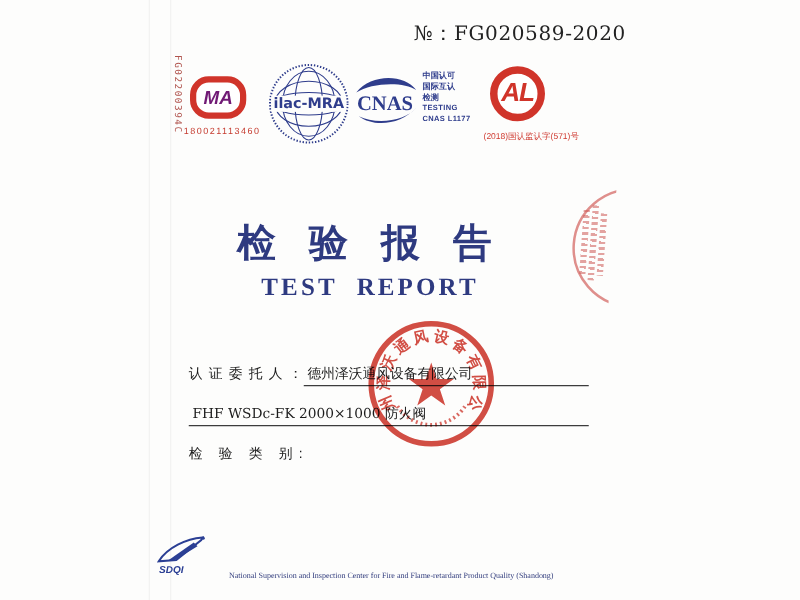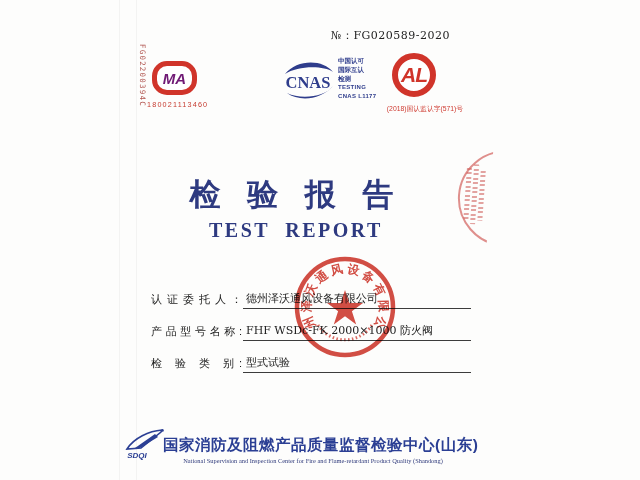--- a/index.html
+++ b/index.html
@@ -1,20 +1,20 @@
 <!DOCTYPE html>
 <html><head>
 <meta charset="utf-8">
 <style>
   html,body{margin:0;padding:0;}
   body{width:640px;height:480px;background:#f6f6f4;font-family:"Liberation Sans",sans-serif;overflow:hidden;}
   .page{position:absolute;left:0;top:0;width:640px;height:480px;background:#fdfdfc;}
   .scanline{position:absolute;top:0;bottom:0;width:1px;background:rgba(60,60,60,.05);}
   
-  .report-no{position:absolute;left:331px;top:28px;font-family:"DejaVu Serif",serif;font-size:11px;color:#222;letter-spacing:.5px;}
+  .report-no{position:absolute;left:331px;top:17px;font-family:"DejaVu Serif",serif;font-size:16px;color:#222;letter-spacing:.5px;}
   .side-code{position:absolute;left:147px;top:44px;transform:rotate(90deg);transform-origin:left top;font-size:7.5px;color:#b0544e;letter-spacing:1.2px;font-family:"DejaVu Sans Mono",monospace;white-space:nowrap;}
   
   .cma{position:absolute;left:152px;top:61px;width:45px;height:34px;border:5px solid #d0342a;border-radius:15px;display:flex;align-items:center;justify-content:center;box-sizing:border-box;background:#fff;}
   .cma span{font-weight:900;font-size:15px;color:#701a75;letter-spacing:0;font-style:italic;}
   .cma-num{position:absolute;left:147px;top:100px;width:58px;font-size:7.2px;color:#c53a2e;letter-spacing:1.2px;text-align:left;}
   .ilac{position:absolute;left:214px;top:50px;}
   .cnas{position:absolute;left:281px;top:57px;}
   .cnas-text{position:absolute;left:338px;top:56px;color:#2f3d8c;line-height:9px;font-size:6.5px;font-weight:bold;}
   .cnas-text .en{font-weight:bold;font-size:6px;letter-spacing:.3px;}
   .cal{position:absolute;left:392px;top:53px;width:44px;height:44px;border:6px solid #d0342a;border-radius:50%;box-sizing:border-box;display:flex;align-items:center;justify-content:center;background:#fff;}
@@ -22,21 +22,21 @@
   .cal-caption{position:absolute;left:370px;top:104px;width:110px;font-size:6.8px;color:#cf3a30;text-align:center;}
   
   .edge-stamp{position:absolute;left:452px;top:150px;width:38px;height:92px;overflow:hidden;transform:rotate(4deg);}
   .edge-stamp .arc{position:absolute;left:6px;top:-2px;width:96px;height:96px;border:2.5px solid rgba(208,84,80,.65);border-radius:50%;box-sizing:border-box;}
   .edge-stamp .tx{position:absolute;width:5px;background:repeating-linear-gradient(rgba(205,88,84,.55) 0 2px, transparent 2px 4.5px);}
   
   .title-zh{position:absolute;left:106px;top:174px;width:380px;text-align:center;font-size:31px;font-weight:bold;color:#2e3a80;letter-spacing:9px;font-family:"Liberation Sans",sans-serif;}
   .title-en{position:absolute;left:106px;top:219px;width:380px;text-align:center;font-size:20px;font-weight:bold;color:#2e3a80;letter-spacing:2.5px;word-spacing:8px;font-family:"Liberation Serif",serif;}
   
   .fields{position:absolute;left:151px;top:291px;width:320px;}
-  .frow{display:flex;align-items:center;height:18px;margin-bottom:14px;font-size:11px;color:#1c1c1c;}
+  .frow{display:flex;align-items:flex-start;height:18px;margin-bottom:14px;font-size:11px;color:#1c1c1c;}
   .flabel{width:92px;flex:none;letter-spacing:1px;text-align-last:justify;padding-bottom:2px;}
   .fvalue{flex:1;border-bottom:1px solid #3c3c3c;padding:0 0 2px 3px;font-family:"DejaVu Serif",serif;font-size:11px;white-space:nowrap;}
   
   .seal{position:absolute;left:292px;top:254px;width:106px;height:106px;mix-blend-mode:multiply;opacity:.9;}
   
   .footer-logo{position:absolute;left:125px;top:428px;}
   .footer-zh{position:absolute;left:163px;top:435px;width:320px;font-size:15.5px;font-weight:bold;color:#2b3f94;letter-spacing:.5px;white-space:nowrap;}
   .footer-en{position:absolute;left:163px;top:457px;width:300px;font-size:6.4px;color:#323d7d;font-family:"Liberation Serif",serif;text-align:center;white-space:nowrap;}
 </style>
 </head>
@@ -51,20 +51,31 @@
     <span>№：</span><span>FG020589-2020</span>
   </div>
 
   <div class="side-code">FG02200394C</div>
 
   <div class="cma">
     <span>MA</span>
   </div>
   <div class="cma-num">180021113460</div>
 
+  <div class="ilac">
+    <svg width="66" height="66" viewBox="0 0 66 66">
+      <circle cx="33" cy="33" r="31" fill="none" stroke="#2f3d8c" stroke-width="1.6" stroke-dasharray="1.1,1.4"></circle>
+      <ellipse cx="33" cy="33" rx="29" ry="9" fill="none" stroke="#2f3d8c" stroke-width="0.9"></ellipse>
+      <ellipse cx="33" cy="33" rx="27" ry="18" fill="none" stroke="#2f3d8c" stroke-width="0.9"></ellipse>
+      <ellipse cx="33" cy="33" rx="21" ry="26" fill="none" stroke="#2f3d8c" stroke-width="0.9"></ellipse>
+      <ellipse cx="33" cy="33" rx="11" ry="29" fill="none" stroke="#2f3d8c" stroke-width="0.9"></ellipse>
+      <rect x="3" y="26.5" width="60" height="13" fill="#fdfdfc"></rect>
+      <text x="33" y="36.5" text-anchor="middle" font-family="DejaVu Sans, sans-serif" font-size="11.5" font-weight="bold" fill="#2f3d8c">ilac-MRA</text>
+    </svg>
+  </div>
 
   <div class="cnas">
     <svg width="54" height="46" viewBox="0 0 54 46">
       <path d="M4,17 C16,2 42,2 52,15 C42,8 16,9 4,17 Z" fill="#2f3d8c"></path>
       <path d="M6,36 C18,45 40,43 52,29 C44,40 20,43 6,36 Z" fill="#2f3d8c"></path>
       <text x="27" y="31" text-anchor="middle" font-family="Liberation Serif, serif" font-size="16.5" font-weight="bold" fill="#2f3d8c">CNAS</text>
     </svg>
   </div>
 
   <div class="cnas-text">
@@ -89,26 +100,24 @@
 
   <div class="title-zh">检 验 报 告</div>
   <div class="title-en">TEST REPORT</div>
 
   <div class="fields">
     <div class="frow">
       <span class="flabel">认证委托人：</span>
       <span class="fvalue">德州泽沃通风设备有限公司</span>
     </div>
     <div class="frow">
-      <span class="flabel">产品型号名称:</span>
       <span class="fvalue">FHF WSDc-FK 2000×1000 防火阀</span>
     </div>
     <div class="frow">
       <span class="flabel">检 验 类 别:</span>
-      <span class="fvalue">型式试验</span>
     </div>
   </div>
 
   <div class="seal">
     <svg width="106" height="106" viewBox="0 0 106 106">
       <defs>
         <path id="sealArc" d="M 21.5,67.5 A 34.5,34.5 0 1 1 84.5,67.5" fill="none"></path>
       </defs>
       <circle cx="53" cy="53" r="48" fill="none" stroke="#cf3a30" stroke-width="4.5"></circle>
       <polygon points="53,36 57.3,49.1 71,49.1 59.9,57.3 64.2,70.4 53,62.3 41.8,70.4 46.1,57.3 35,49.1 48.7,49.1" fill="#cf3a30"></polygon>
@@ -120,16 +129,15 @@
   </div>
 
   <div class="footer-logo">
     <svg width="40" height="32" viewBox="0 0 40 32">
       <path d="M2,21 C9,10 24,3 37,2 L36,4 L16,20 Z" fill="none" stroke="#2b3f94" stroke-width="1.6"></path>
       <path d="M10,20 L30,6 L33,9 L15,20 Z" fill="#2b3f94"></path>
       <circle cx="37.5" cy="2.5" r="1.3" fill="#2b3f94"></circle>
       <text x="12" y="30" font-family="Liberation Sans, sans-serif" font-style="italic" font-weight="bold" font-size="8" fill="#2b3f94" text-anchor="middle">SDQI</text>
     </svg>
   </div>
-  <div class="footer-zh">国家消防及阻燃产品质量监督检验中心(山东)</div>
   <div class="footer-en">National Supervision and Inspection Center for Fire and Flame-retardant Product Quality (Shandong)</div>
 
 </div>
 
 </body></html>

